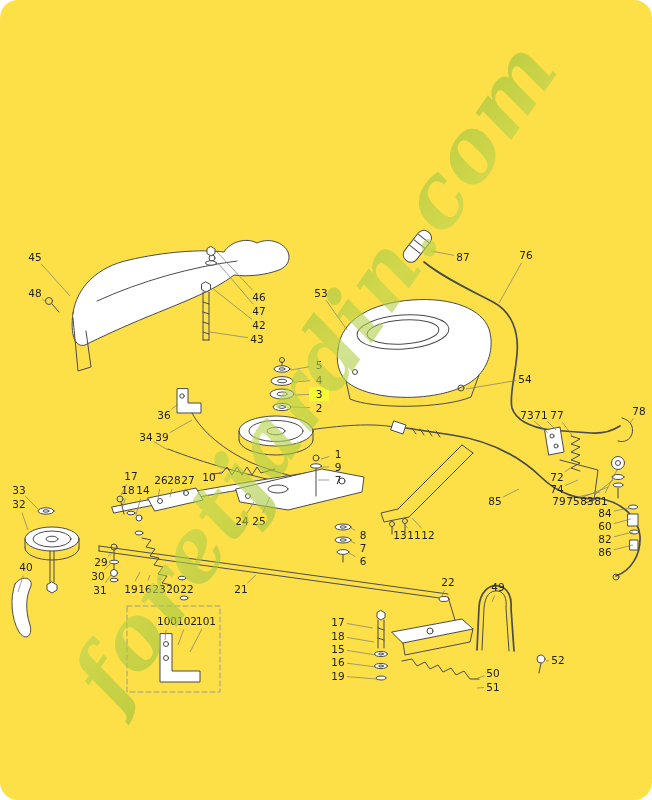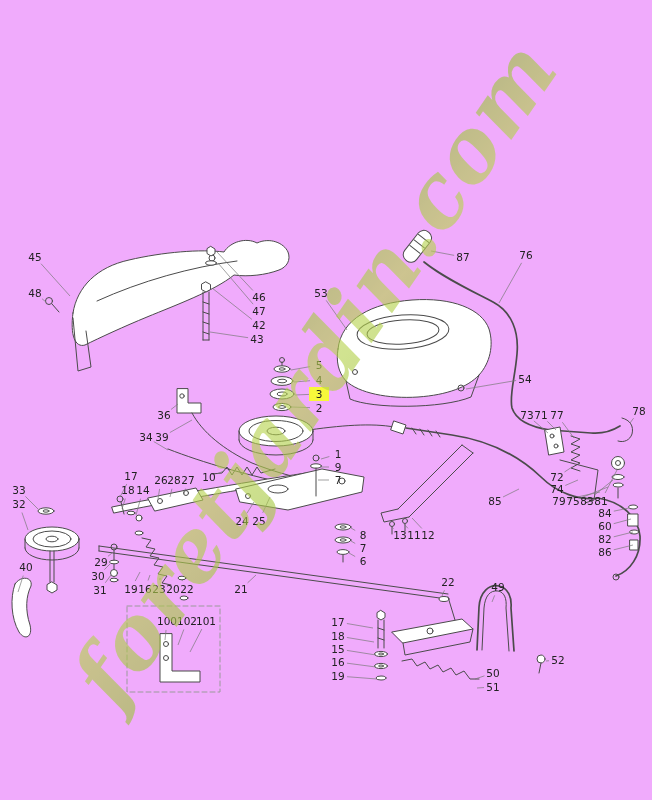--- a/index.html
+++ b/index.html
@@ -1,17 +1,17 @@
 <!DOCTYPE html>
 <html><head>
 <meta charset="utf-8">
 <style>
   html,body{margin:0;padding:0;background:#fff;}
-  .page{position:relative;width:652px;height:800px;background:#f0abfc;overflow:hidden;
-        font-family:"DejaVu Sans",sans-serif;}
+  .page{position:relative;width:652px;height:800px;background:#fde047;overflow:hidden;
+        font-family:"DejaVu Sans",sans-serif;border-radius:18px;}
   svg{display:block;}
   .art{stroke:#4b4b4b;stroke-width:1;fill:none;stroke-linecap:round;stroke-linejoin:round;}
   .art .w{fill:#ffffff;}
   .art .thick{stroke-width:1.7;}
   .dash{stroke:#9a9a9a;stroke-width:1;stroke-dasharray:5 3;fill:none;}
   .plabel{font-family:"DejaVu Sans",sans-serif;font-size:10.5px;fill:#222;text-anchor:middle;}
   .leader{stroke:#7a7a7a;stroke-width:0.7;}
   .watermark{font-family:"DejaVu Serif",serif;font-style:italic;font-weight:bold;
              font-size:86px;letter-spacing:2px;opacity:0.62;}
 </style>

